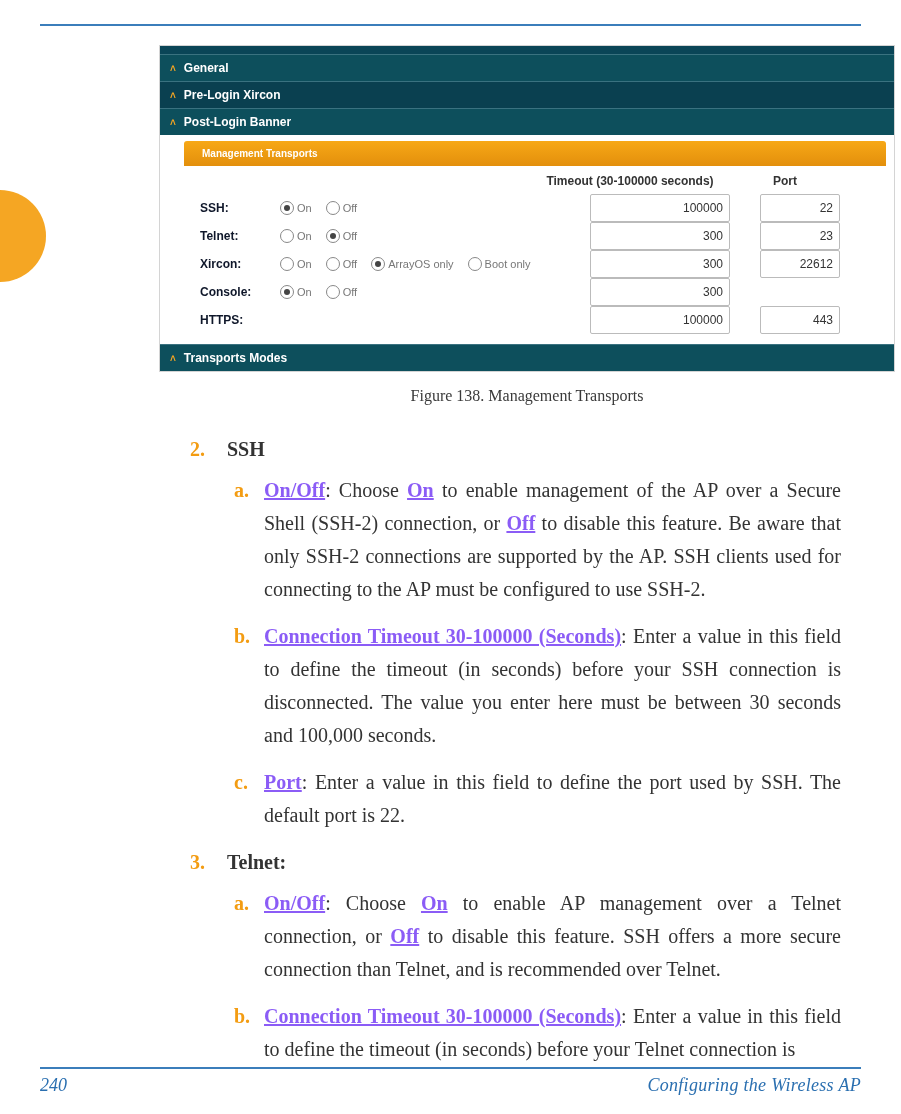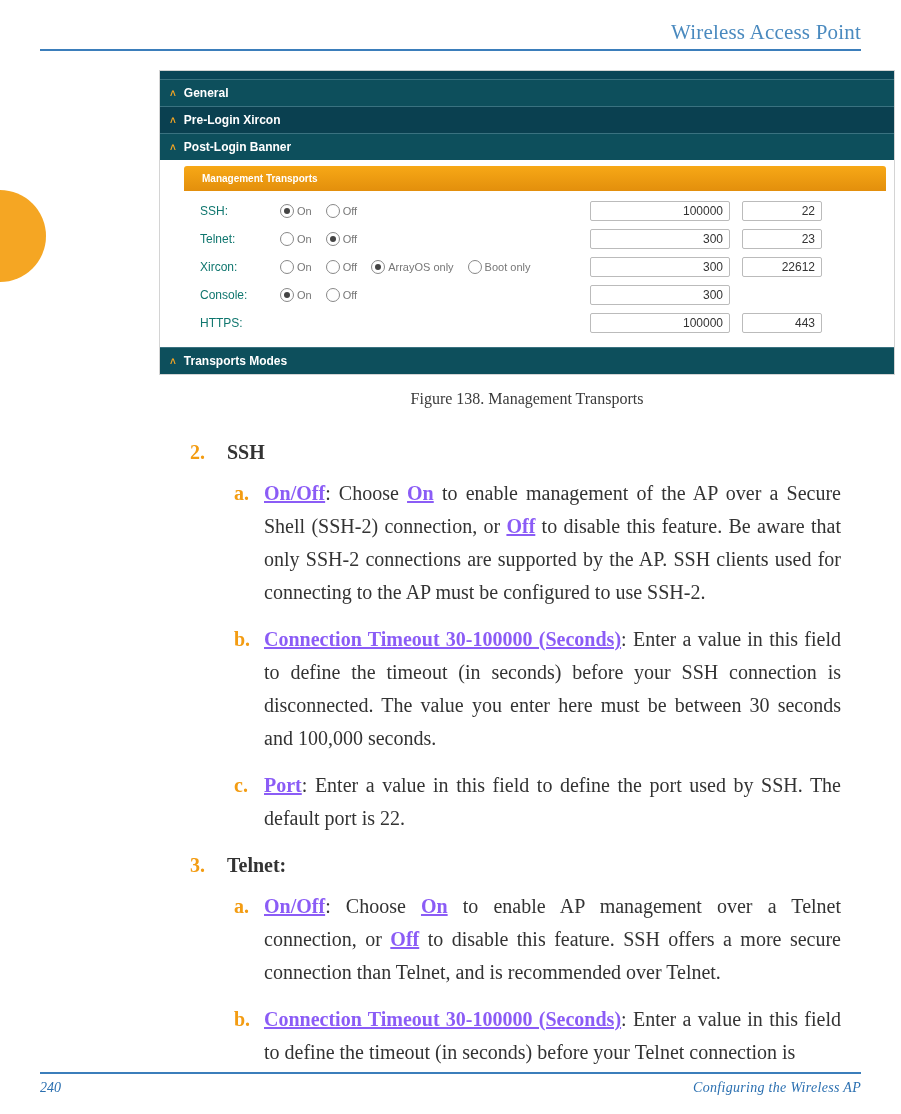--- a/index.html
+++ b/index.html
@@ -93,40 +93,40 @@
     padding:2px 0 6px 0;
   }
   .tbl-head .c2{text-align:center;}
   .tbl-head .c3{text-align:center;}
   .row{
     display:grid;
     grid-template-columns:80px 250px 200px 110px;
     align-items:center;
     min-height:28px;
   }
-  .row .lbl{font-weight:normal;color:#0f766e;}
+  .row .lbl{font-weight:bold;color:#0f172a;}
   .opts{display:flex;gap:14px;align-items:center;flex-wrap:nowrap;color:#777;}
   .radio{display:inline-flex;align-items:center;gap:3px;white-space:nowrap;font-size:11px;}
   .radio .dot{
     width:12px;height:12px;border:1px solid #888;border-radius:50%;
     display:inline-flex;align-items:center;justify-content:center;background:#fff;
   }
   .radio.sel .dot::after{content:"";width:6px;height:6px;border-radius:50%;background:#444;}
   .num{
     border:1px solid #bbb;
     border-radius:2px;
-    height:20px;
+    height:28px;
     text-align:right;
     padding:0 6px;
     font-size:12px;
     color:#333;
     box-sizing:border-box;
   }
   .row .c-timeout{display:flex;justify-content:flex-end;}
-  .row .c-port{display:flex;padding-left:12px;}
+  .row .c-port{display:flex;justify-content:flex-end;padding-left:12px;}
   .row .c-timeout .num{width:140px;}
   .row .c-port .num{width:80px;}
 
   
   .caption{
     text-align:center;
     font-size:16px;
     color:#3a3a3a;
     margin:16px 0 28px 120px;
     width:734px;
@@ -149,29 +149,28 @@
   .sub-lbl{color:#f39c12;font-weight:bold;display:inline-block;width:30px;float:left;}
   .sub-body{display:block;margin-left:30px;}
   b.t{font-weight:bold;color:#8b5cf6;text-decoration:underline;}
 
   
   .ftr{
     position:absolute;
     left:40px;right:40px;bottom:18px;
   }
   .ftr-rule{border:none;border-top:2px solid #3b7ebb;margin:0 0 6px 0;}
-  .ftr-row{display:flex;justify-content:space-between;font-size:14px;font-style:italic;color:#2a6fb0;}
+  .ftr-row{display:flex;justify-content:space-between;font-size:18px;font-style:italic;color:#2a6fb0;}
   .ftr-row .pn{font-style:italic;}
   .ftr-row .ct{font-family:Georgia,serif;letter-spacing:.3px;}
 </style>
 </head>
 <body>
 
 <div class="page">
-  <div class="hdr-title">Wireless Access Point</div>
   <hr class="hdr-rule">
 
   <div class="sidetab"></div>
 
   <div class="shot">
     <div class="topbar"></div>
 
     <div class="acc">
       <span class="chev">˄</span>
       <span>General</span>
@@ -181,20 +180,25 @@
       <span>Pre-Login Xircon</span>
     </div>
     <div class="acc">
       <span class="chev">˄</span>
       <span>Post-Login Banner</span>
     </div>
 
     <div class="section-hdr">Management Transports</div>
 
     <div class="tbl-wrap">
+      <div class="tbl-head">
+        <div></div>
+        <div class="c2">Timeout (30-100000 seconds)</div>
+        <div class="c3">Port</div>
+      </div>
       <div id="rows">
           <div class="row">
             <div class="lbl">SSH:</div>
             <div class="opts">
               <span class="radio sel">
                 <span class="dot"></span>
                 <span>On</span>
               </span>
               <span class="radio">
                 <span class="dot"></span>

